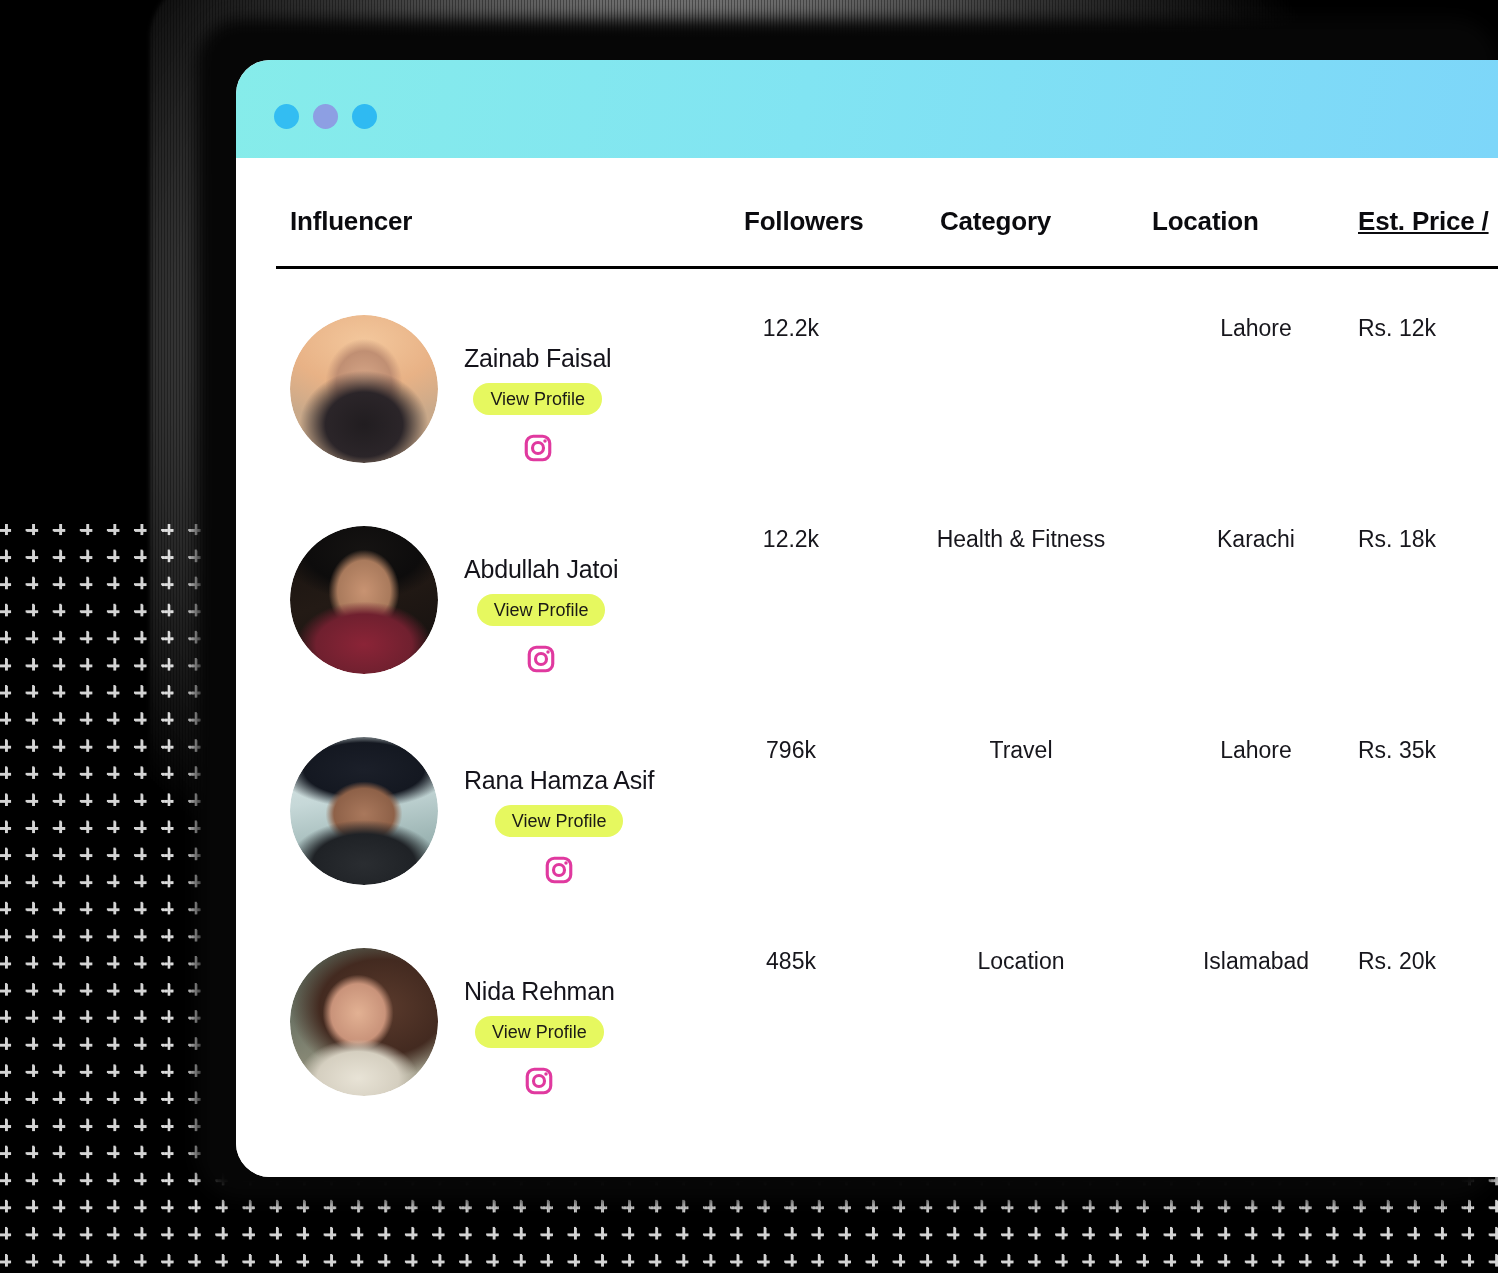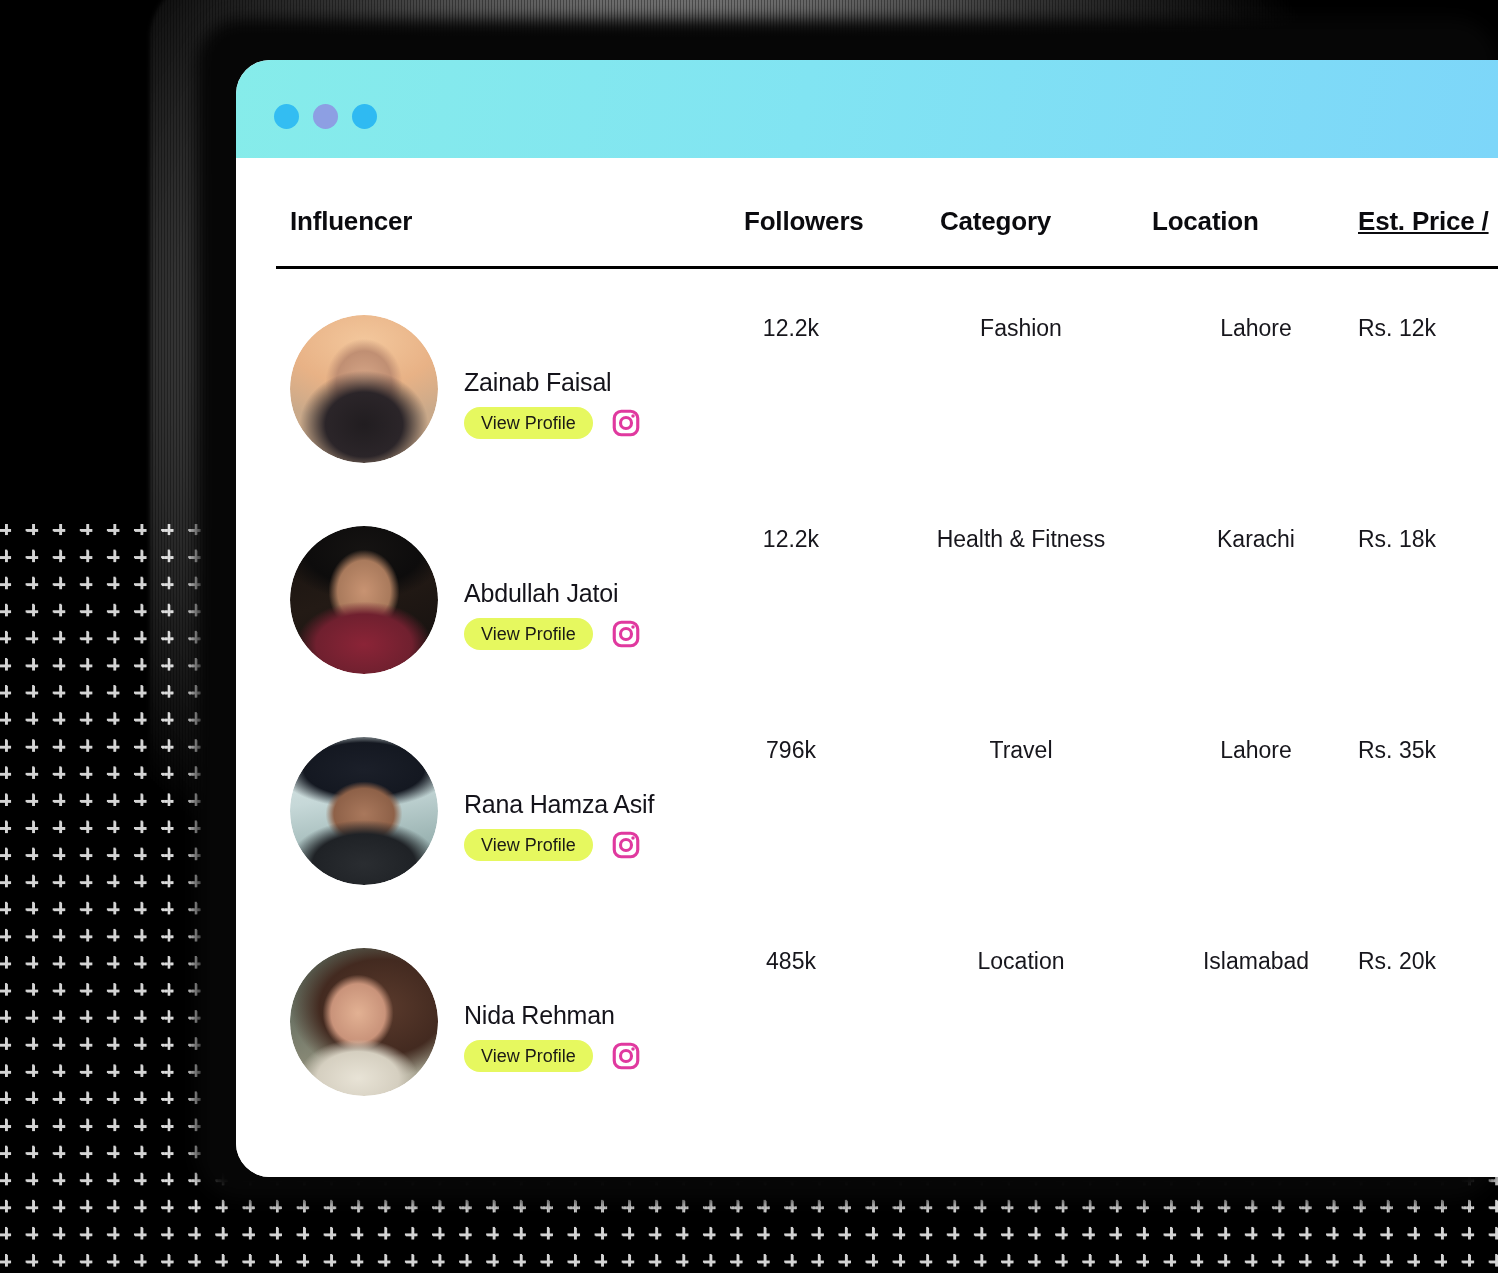--- a/index.html
+++ b/index.html
@@ -229,21 +229,21 @@
 
   .meta { display: flex; flex-direction: column; gap: 10px; margin-top: 29px; }
 
   .name {
     font-size: 25px;
     color: #14131a;
     white-space: nowrap;
     letter-spacing: -0.2px;
   }
 
-  .meta-row { display: flex; align-items: center; gap: 18px; }
+  .meta-row { display: flex; align-items: center; gap: 18px; flex-direction: column; }
 
   .view-profile {
     display: inline-flex;
     align-items: center;
     justify-content: center;
     height: 32px;
     padding: 0 17px;
     border-radius: 16px;
     background: #e6f85f;
     color: #1b1a16;
@@ -321,21 +321,20 @@
                   <button class="view-profile">View Profile</button>
                   <svg class="ig-icon" viewBox="0 0 24 24" fill="none">
                     <rect x="2.6" y="2.6" width="18.8" height="18.8" rx="5.6" stroke="#e0399f" stroke-width="2.5"></rect>
                     <circle cx="12" cy="12" r="4.4" stroke="#e0399f" stroke-width="2.5"></circle>
                     <circle cx="17.6" cy="6.4" r="1.4" fill="#e0399f"></circle>
                   </svg>
                 </div>
               </div>
             </div>
             <div class="cell followers">12.2k</div>
-            <div class="cell category">Fashion</div>
             <div class="cell location">Lahore</div>
             <div class="cell price">Rs. 12k</div>
           </div>
 
           <div class="row">
             <div class="cell-influencer">
               <div class="avatar av-2">
                   <div class="ph"></div>
                 </div>
               <div class="meta">

